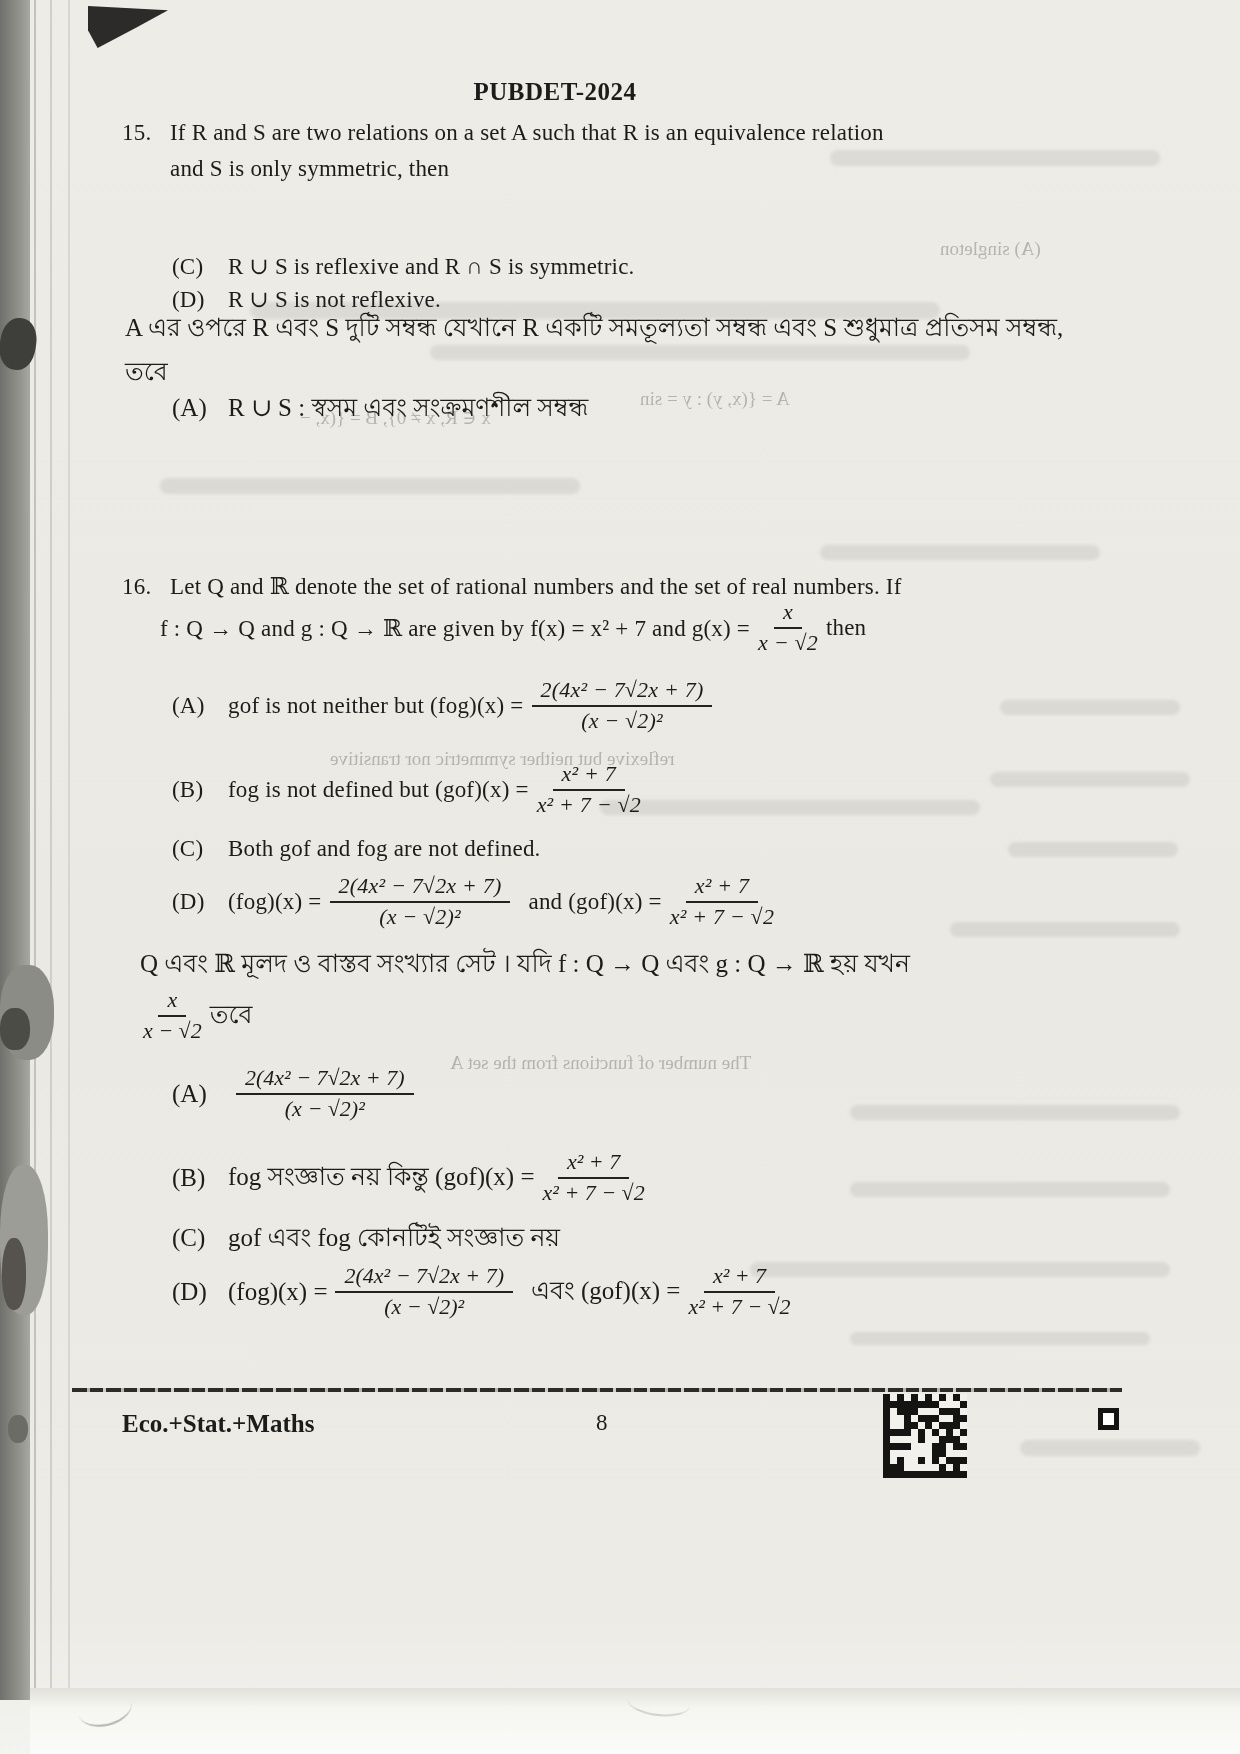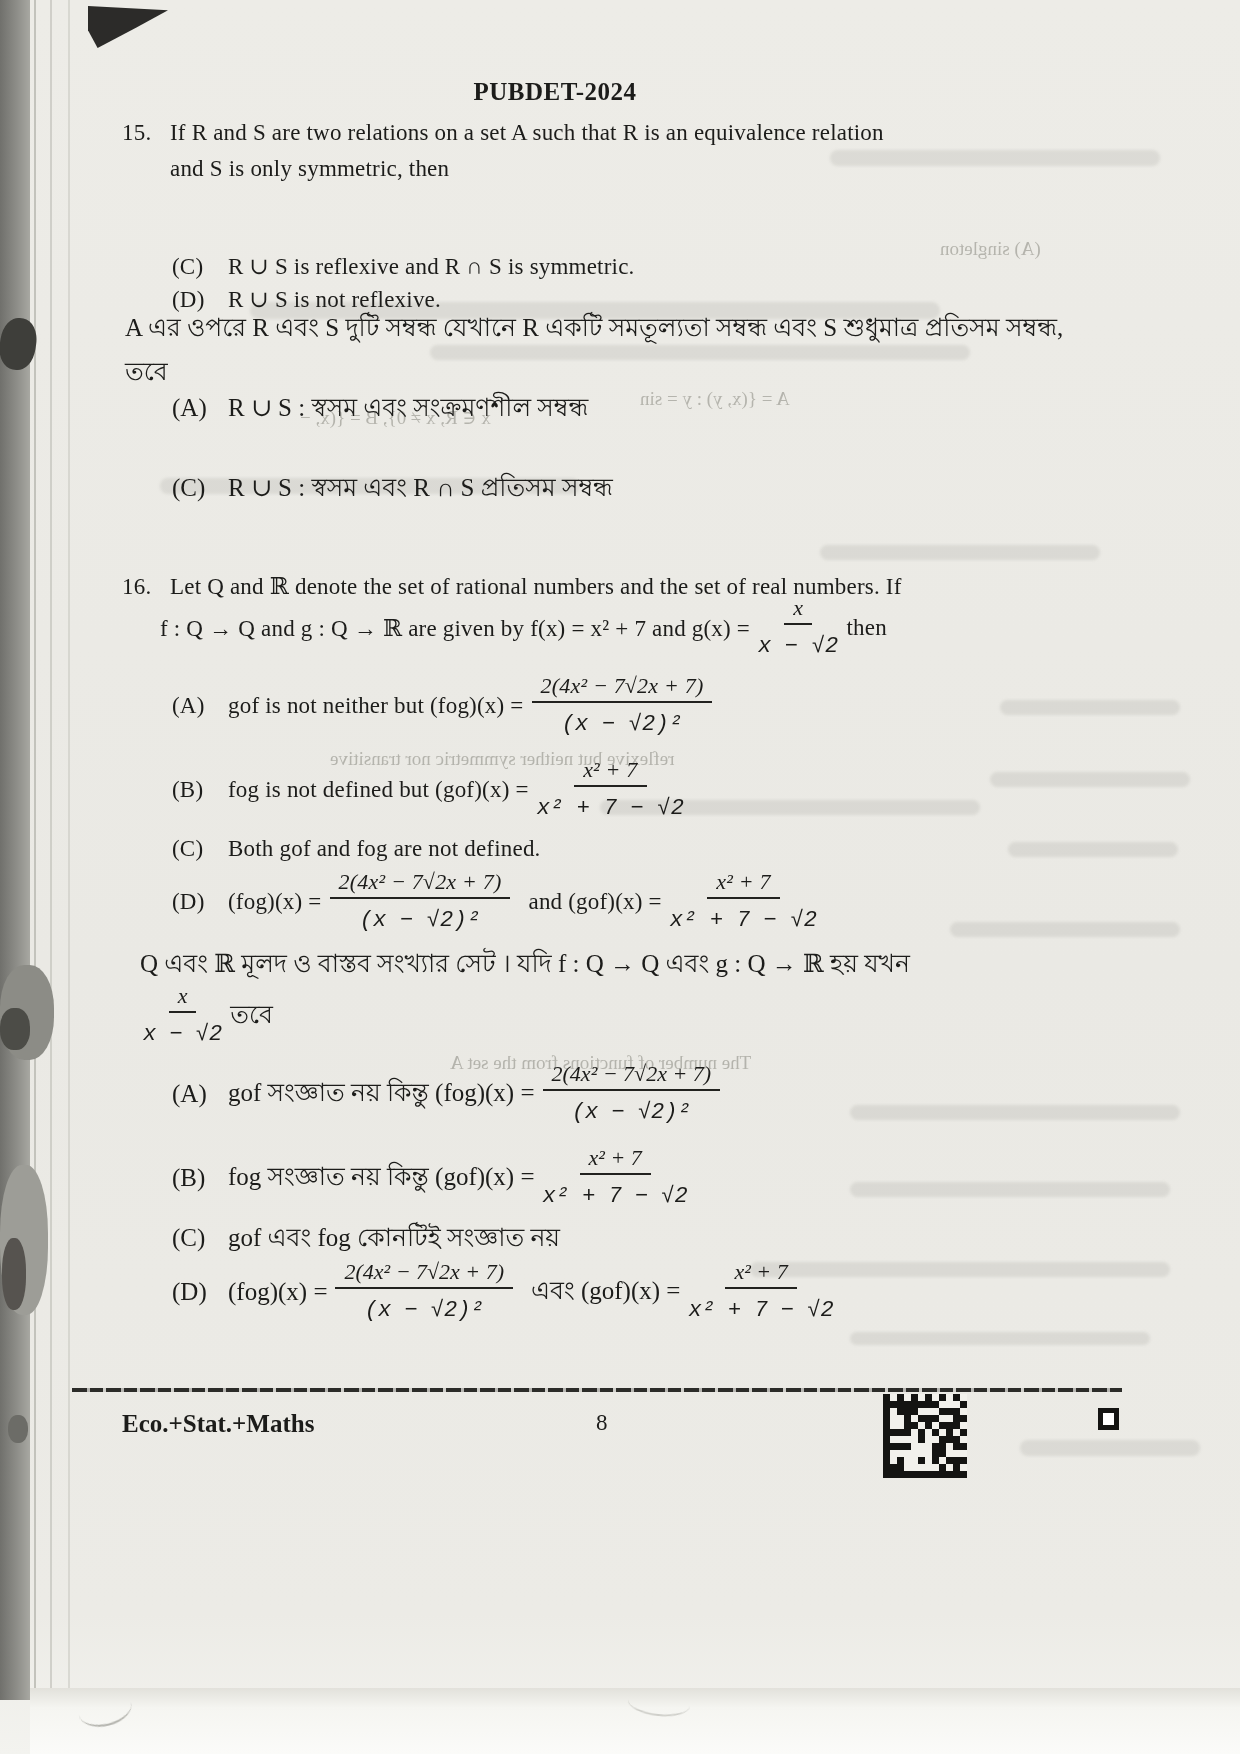--- a/index.html
+++ b/index.html
@@ -23,21 +23,21 @@
   .bn{font-size:25px;white-space:nowrap;}
   .qnum{display:inline-block;width:48px;}
   .lbl{display:inline-block;width:56px;}
   .row{display:flex;align-items:center;white-space:nowrap;}
   .row .lbl{flex:0 0 56px;}
   .row .gap{display:inline-block;width:10px;}
   
   .frac{display:inline-flex;flex-direction:column;align-items:center;
     font-style:italic;font-size:22px;line-height:1.12;margin:0 8px;}
   .frac .num{padding:0 9px 2px;border-bottom:2px solid #22221f;}
-  .frac .den{padding-top:10px;font-family:Liberation Mono, monospace;}
+  .frac .den{padding-top:2px;}
   .hdr{font-weight:bold;font-size:25px;letter-spacing:.5px;}
   
   .rule{height:4px;
     background:repeating-linear-gradient(90deg,#2c2c29 0 15px,rgba(44,44,41,.28) 15px 18px,#2c2c29 18px 31px,rgba(44,44,41,.15) 31px 34px);}
   .foot{font-weight:bold;font-size:25px;}
   .pageno{font-size:23px;}
   [data-name="data-matrix-code"]{background:#f2f1ec;}
   [data-name="data-matrix-code"] i{position:absolute;width:7px;height:7px;background:#141412;}
   .regsquare{width:11px;height:12px;background:#fff;border:5px solid #141412;}
   .pencil{border:none;border-bottom:2px solid rgba(100,100,92,.45);border-radius:50%;filter:blur(.4px);}
@@ -98,23 +98,20 @@
   <div class="abs en" style="left:172px;top:286px" data-name="q15-option-d-en">
     <span class="lbl">(D)</span><span>R ∪ S is not reflexive.</span>
   </div>
 
   <div class="abs bn" style="left:125px;top:308px" data-name="q15-stem-bn-line1">A এর ওপরে R এবং S দুটি সম্বন্ধ যেখানে R একটি সমতূল্যতা সম্বন্ধ এবং S শুধুমাত্র প্রতিসম সম্বন্ধ,</div>
   <div class="abs bn" style="left:125px;top:352px" data-name="q15-stem-bn-line2">তবে</div>
 
   <div class="abs bn" style="left:172px;top:388px" data-name="q15-option-a-bn">
     <span class="lbl">(A)</span><span>R ∪ S : স্বসম এবং সংক্রমণশীল সম্বন্ধ</span>
   </div>
-  <div class="abs bn" style="left:172px;top:468px" data-name="q15-option-c-bn">
-    <span class="lbl">(C)</span><span>R ∪ S : স্বসম এবং R ∩ S প্রতিসম সম্বন্ধ</span>
-  </div>
 
   <div class="abs en" style="left:122px;top:573px" data-name="q16-stem-line1">
     <span class="qnum" data-name="q16-number">16.</span><span>Let Q and ℝ denote the set of rational numbers and the set of real numbers. If</span>
   </div>
   <div class="abs row en" style="left:160px;top:592px;height:72px" data-name="q16-stem-line2">
     <span>f : Q → Q and g : Q → ℝ are given by f(x) = x² + 7 and g(x) =</span>
     <span class="frac" data-name="fraction-g">
       <span class="num">x</span>
       <span class="den">x − √2</span>
     </span>
@@ -159,21 +156,20 @@
   <div class="abs row bn" style="left:135px;top:984px;height:64px" data-name="q16-stem-bn-line2">
     <span class="frac" data-name="fraction-g">
       <span class="num">x</span>
       <span class="den">x − √2</span>
     </span>
     <span>তবে</span>
   </div>
 
   <div class="abs row bn" style="left:172px;top:1058px;height:72px" data-name="q16-option-a-bn">
     <span class="lbl">(A)</span>
-    <span>gof সংজ্ঞাত নয় কিন্তু (fog)(x) =</span>
     <span class="frac" data-name="fraction-fog">
       <span class="num">2(4x² − 7√2x + 7)</span>
       <span class="den">(x − √2)²</span>
     </span>
   </div>
   <div class="abs row bn" style="left:172px;top:1140px;height:76px" data-name="q16-option-b-bn">
     <span class="lbl">(B)</span>
     <span>fog সংজ্ঞাত নয় কিন্তু (gof)(x) =</span>
     <span class="frac" data-name="fraction-gof">
       <span class="num">x² + 7</span>

